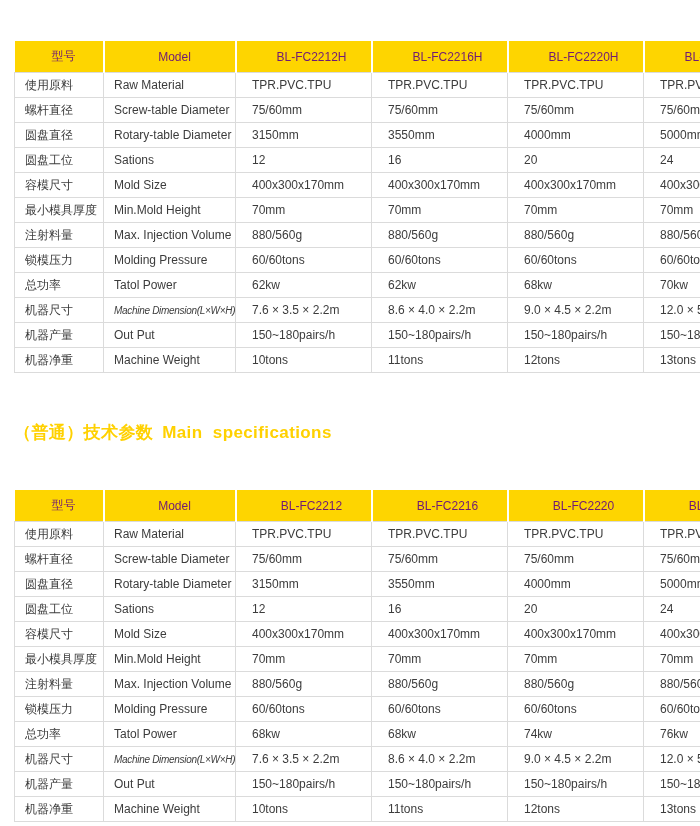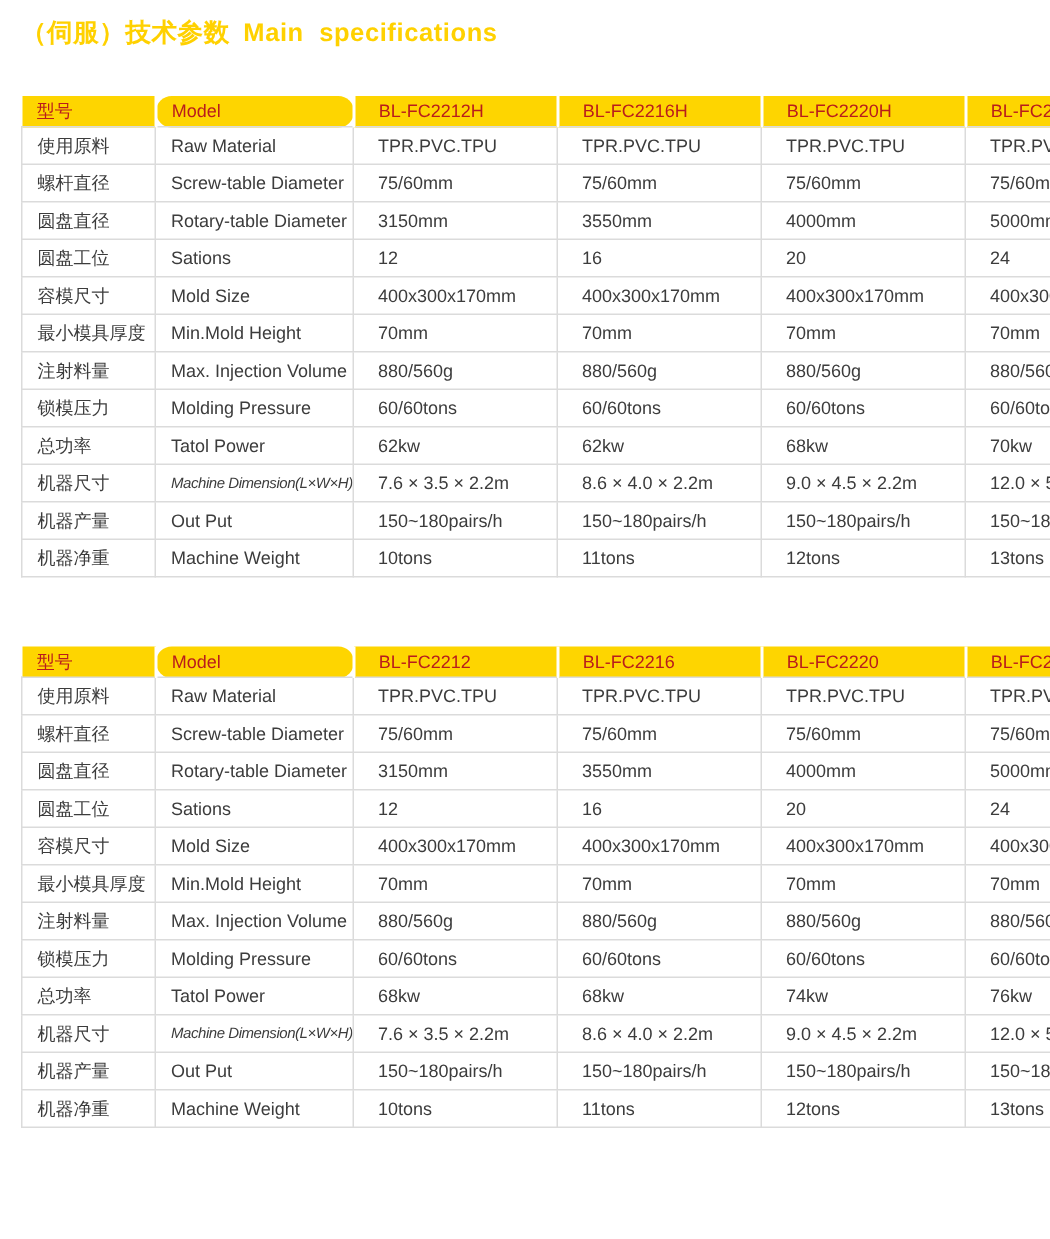--- a/index.html
+++ b/index.html
@@ -32,55 +32,54 @@
   .spec-table {
     border-collapse: collapse;
     table-layout: fixed;
     width: 672px;
     margin-top: 31px;
   }
   .table-2-wrap .spec-table { margin-top: 46px; }
   .title-2 { margin-top: 48px; }
   .spec-table th {
     background: #FED500;
-    height: 20px;
+    height: 31px;
     font-size: 12px;
     font-weight: 400;
-    color: #b91c1c;
-    text-align: left;
+    color: #701a75;
+    text-align: center;
     border: none;
     border-left: 2px solid #ffffff;
     padding: 0;
   }
   .spec-table th:first-child { border-left: none; }
   .spec-table td {
     height: 24px;
     font-size: 12px;
     color: #3c3c3c;
     border: 1px solid #dbdbdb;
     padding: 0;
     white-space: nowrap;
     overflow: hidden;
   }
   .spec-table .col0 { width: 78px;  padding-left: 10px; }
-  .spec-table .col1 { width: 120px; padding-left: 10px; border-radius: 12px; }
+  .spec-table .col1 { width: 120px; padding-left: 10px; }
   .spec-table .col2, .spec-table .col3,
   .spec-table .col4, .spec-table .col5 { width: 118px; padding-left: 16px; }
   .spec-table td.condensed {
     font-size: 10px;
     letter-spacing: -0.3px;
     font-style: italic;
   }
 </style>
 </head>
 <body>
 
 <div class="page">
 
-  <h2 class="section-title title-1"><span class="title-zh">（伺服）技术参数</span><span class="title-en">Main  specifications</span></h2>
 
   <div class="table-1-wrap">
     <table class="spec-table">
         <thead>
           <tr>
             <th class="col0">型号</th>
             <th class="col1">Model</th>
             <th class="col2">BL-FC2212H</th>
             <th class="col3">BL-FC2216H</th>
             <th class="col4">BL-FC2220H</th>
@@ -181,20 +180,21 @@
             <td class="col1">Machine Weight</td>
             <td class="col2">10tons</td>
             <td class="col3">11tons</td>
             <td class="col4">12tons</td>
             <td class="col5">13tons</td>
           </tr>
         </tbody>
       </table>
   </div>
 
+  <h2 class="section-title title-2"><span class="title-zh">（普通）技术参数</span><span class="title-en">Main  specifications</span></h2>
 
   <div class="table-2-wrap">
     <table class="spec-table">
         <thead>
           <tr>
             <th class="col0">型号</th>
             <th class="col1">Model</th>
             <th class="col2">BL-FC2212</th>
             <th class="col3">BL-FC2216</th>
             <th class="col4">BL-FC2220</th>

